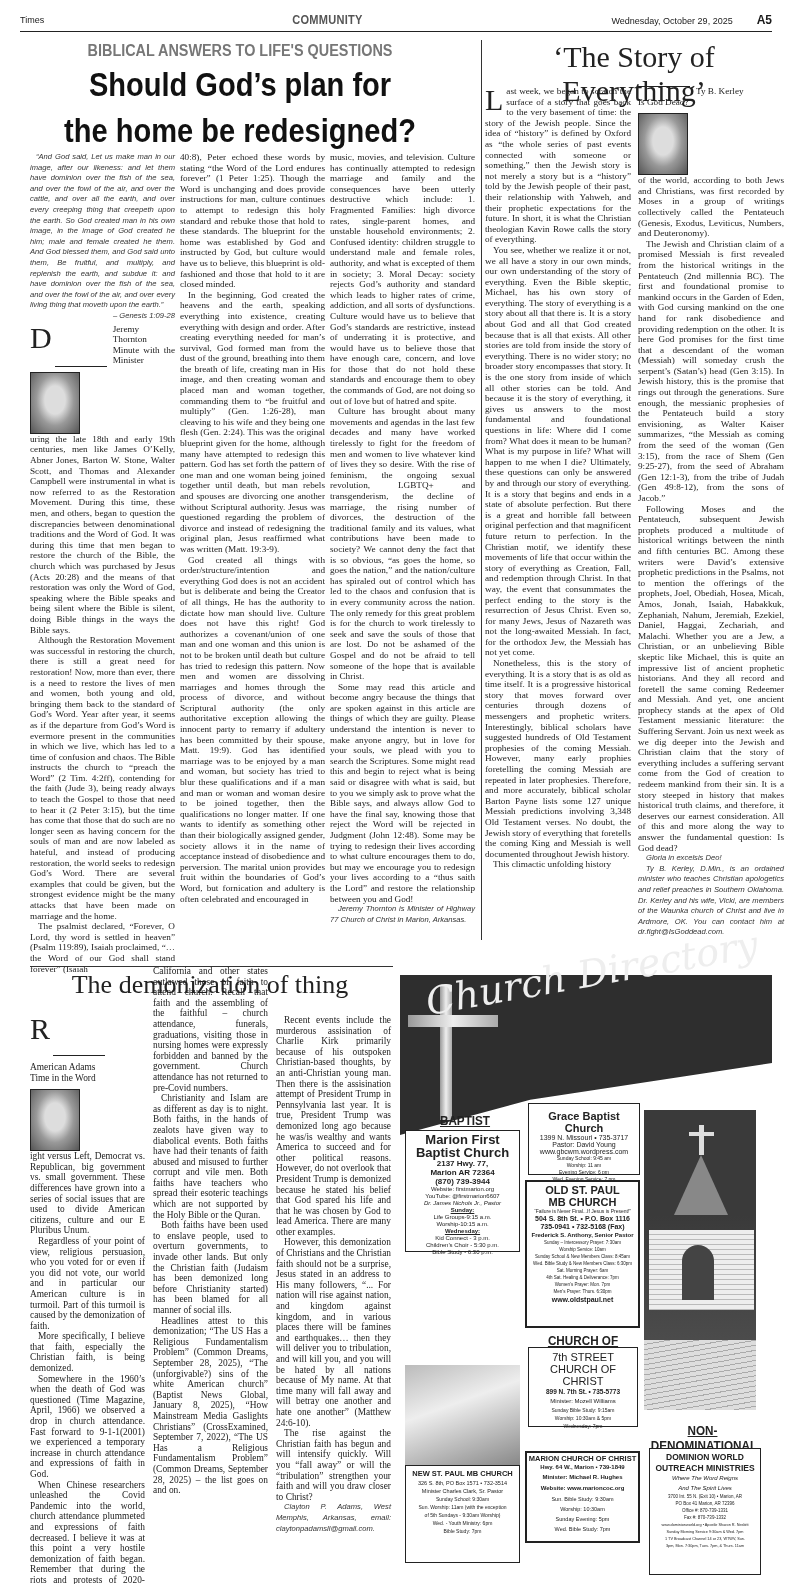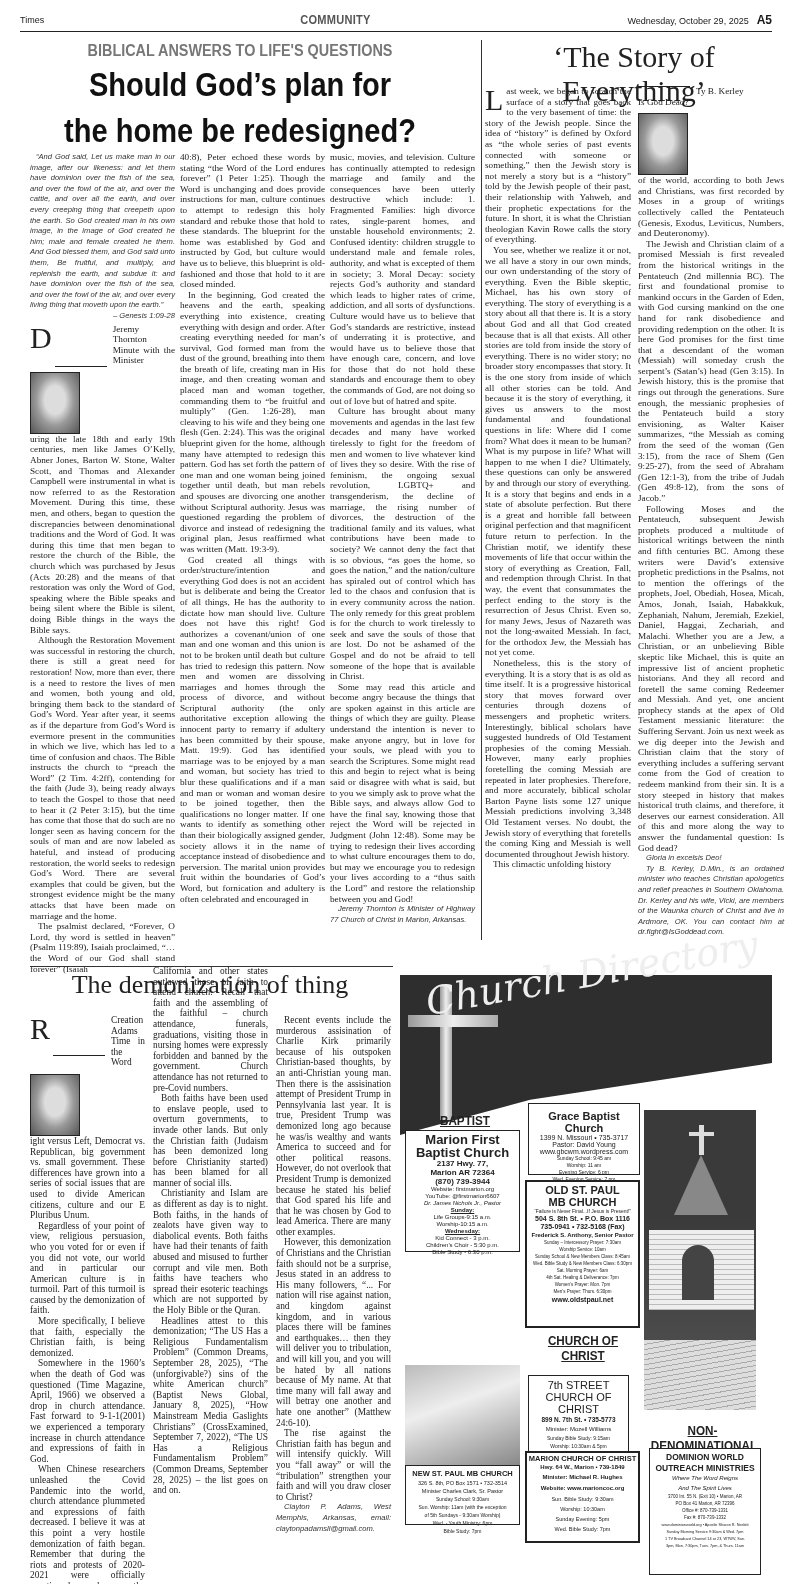--- a/index.html
+++ b/index.html
@@ -1,20 +1,20 @@
 <!DOCTYPE html>
 <html><head>
 <meta charset="utf-8">
 <style>
 *{box-sizing:border-box;margin:0;padding:0}
 body{width:792px;height:1584px;background:#fff;color:#1a1a1a;font-family:"Liberation Serif",serif;overflow:hidden;position:relative}
 .hdr{position:absolute;left:20px;right:20px;top:8px;height:24px;border-bottom:1.5px solid #222;display:flex;align-items:center;justify-content:space-between;font-family:"Liberation Sans",sans-serif}
 .hdr .l{font-size:9px;font-stretch:condensed}
 .hdr .c{font-size:13px;font-weight:bold;color:#555;letter-spacing:.3px;transform:scaleX(.85)}
-.hdr .r{font-size:9px;display:flex;gap:8px;align-items:baseline}
+.hdr .r{font-size:9px;display:flex;gap:24px;align-items:baseline}
 .hdr .r b{font-size:12px}
 .kicker{position:absolute;left:20px;width:440px;top:42px;text-align:center;font-family:"Liberation Sans",sans-serif;font-weight:bold;color:#777;font-size:16px;transform:scaleX(.9)}
 .hl{position:absolute;left:20px;width:440px;top:62px;text-align:center;font-family:"Liberation Sans",sans-serif;font-weight:bold;font-size:33px;line-height:46px;color:#111;transform:scaleX(.88)}
 .col{position:absolute;font-size:9.2px;line-height:10.6px;text-align:justify;hyphens:auto;color:#222}
 .col p{text-indent:8px}
 .col p.ni{text-indent:0}
 .ital{font-family:"Liberation Sans",sans-serif;font-style:italic;font-size:7.6px;line-height:10.6px;color:#333}
 .drop{float:left;font-size:30px;line-height:24px;margin:2px 3px 0 0;font-family:"Liberation Serif",serif}
 .by{float:left;width:52px;margin:4px 6px 2px 0;border-top:1px solid #222;padding-top:4px;font-family:"Liberation Sans",sans-serif}
 .photo{width:50px;height:62px;border:1px solid #222;margin-top:6px;background:radial-gradient(ellipse at 50% 45%,#ddd 0 30%,#999 55%,#555 100%)}
@@ -92,30 +92,30 @@
   <p class="ital">Ty B. Kerley, D.Min., is an ordained minister who teaches Christian apologetics and relief preaches in Southern Oklahoma. Dr. Kerley and his wife, Vicki, are members of the Waunka church of Christ and live in Ardmore, OK. You can contact him at dr.fight@IsGoddead.com.</p>
 </div>
 
 <div class="hr" style="left:30px;top:966px;width:363px"></div>
 
 <div class="title3">The demonization of thing</div>
 <div class="col" style="left:30px;top:1015px;width:115px;font-size:9.4px;line-height:10.6px">
   <p class="ni">
       <span class="drop">R</span>
       <span class="by" style="margin-top:40px"></span>
-    </p><div class="n">Creation Adams</div><div class="s">Time in the Word</div><div class="photo"></div><span>ight versus Left, Democrat vs. Republican, big government vs. small government. These differences have grown into a series of social issues that are used to divide American citizens, culture and our E Pluribus Unum.</span><p></p>
+    </p><div class="n">American Adams</div><div class="s">Time in the Word</div><div class="photo"></div><span>ight versus Left, Democrat vs. Republican, big government vs. small government. These differences have grown into a series of social issues that are used to divide American citizens, culture and our E Pluribus Unum.</span><p></p>
   <p>Regardless of your point of view, religious persuasion, who you voted for or even if you did not vote, our world and in particular our American culture is in turmoil. Part of this turmoil is caused by the demonization of faith.</p>
   <p>More specifically, I believe that faith, especially the Christian faith, is being demonized.</p>
   <p>Somewhere in the 1960’s when the death of God was questioned (Time Magazine, April, 1966) we observed a drop in church attendance. Fast forward to 9-1-1(2001) we experienced a temporary increase in church attendance and expressions of faith in God.</p>
   <p>When Chinese researchers unleashed the Covid Pandemic into the world, church attendance plummeted and expressions of faith decreased. I believe it was at this point a very hostile demonization of faith began. Remember that during the riots and protests of 2020-2021 were officially sanctioned by the government.</p>
 </div>
 <div class="col" style="left:153px;top:966px;width:115px;font-size:9.4px;line-height:10.6px">
   <p class="ni">California and other states outlawed those of faith to attend church. Recall that faith and the assembling of the faithful – church attendance, funerals, graduations, visiting those in nursing homes were expressly forbidden and banned by the government. Church attendance has not returned to pre-Covid numbers.</p>
+  <p>Christianity and Islam are as different as day is to night. Both faiths, in the hands of zealots have given way to diabolical events. Both faiths have had their tenants of faith abused and misused to further corrupt and vile men. Both faiths have teachers who spread their esoteric teachings which are not supported by the Holy Bible or the Quran.</p>
   <p>Both faiths have been used to enslave people, used to overturn governments, to invade other lands. But only the Christian faith (Judaism has been demonized long before Christianity started) has been blamed for all manner of social ills.</p>
-  <p>Christianity and Islam are as different as day is to night. Both faiths, in the hands of zealots have given way to diabolical events. Both faiths have had their tenants of faith abused and misused to further corrupt and vile men. Both faiths have teachers who spread their esoteric teachings which are not supported by the Holy Bible or the Quran.</p>
   <p>Headlines attest to this demonization; “The US Has a Religious Fundamentalism Problem” (Common Dreams, September 28, 2025), “The (unforgivable?) sins of the white American church” (Baptist News Global, January 8, 2025), “How Mainstream Media Gaslights Christians” (CrossExamined, September 7, 2022), “The US Has a Religious Fundamentalism Problem” (Common Dreams, September 28, 2025) – the list goes on and on.</p>
 </div>
 <div class="col" style="left:276px;top:1015px;width:115px;font-size:9.4px;line-height:10.6px">
   <p>Recent events include the murderous assisination of Charlie Kirk primarily because of his outspoken Christian-based thoughts, by an anti-Christian young man. Then there is the assisination attempt of President Trump in Pennsylvania last year. It is true, President Trump was demonized long ago because he was/is wealthy and wants America to succeed and for other political reasons. However, do not overlook that President Trump is demonized because he stated his belief that God spared his life and that he was chosen by God to lead America. There are many other examples.</p>
   <p>However, this demonization of Christians and the Christian faith should not be a surprise, Jesus stated in an address to His many followers, “... For nation will rise against nation, and kingdom against kingdom, and in various places there will be famines and earthquakes… then they will deliver you to tribulation, and will kill you, and you will be hated by all nations because of My name. At that time many will fall away and will betray one another and hate one another” (Matthew 24:6-10).</p>
   <p>The rise against the Christian faith has begun and will intensify quickly. Will you “fall away” or will the “tribulation” strengthen your faith and will you draw closer to Christ?</p>
   <p class="ital">Clayton P. Adams, West Memphis, Arkansas, email: claytonpadamsll@gmail.com.</p>
 </div>
 
 <div class="cd">
@@ -177,21 +177,21 @@
     <div style="font-size:4.5px;line-height:7px">Wed. Bible Study &amp; New Members Class: 6:30pm</div>
     <div style="font-size:4.5px;line-height:7px">Sat. Morning Prayer: 6am</div>
     <div style="font-size:4.5px;line-height:7px">4th Sat. Healing &amp; Deliverance: 7pm</div>
     <div style="font-size:4.5px;line-height:7px">Women’s Prayer: Mon. 7pm</div>
     <div style="font-size:4.5px;line-height:7px">Men’s Prayer: Thurs. 6:30pm</div>
     <div class="bn" style="font-size:7px;line-height:9px">www.oldstpaul.net</div>
   </div>
 
   <div class="sec" style="left:128px;top:358px;width:110px">CHURCH OF CHRIST</div>
 
-  <div class="box" style="left:128px;top:400px;width:101px;height:80px;padding-top:3px">
+  <div class="box" style="left:128px;top:372px;width:110px;height:80px;padding-top:3px">
     <div style="font-size:11px;line-height:12px">7th STREET</div>
     <div style="font-size:11px;line-height:12px">CHURCH OF CHRIST</div>
     <div class="bn" style="font-size:6.5px;line-height:10px">899 N. 7th St. • 735-5773</div>
     <div style="font-size:6px;line-height:9px">Minister: Mozell Williams</div>
     <div style="font-size:5px;line-height:8px">Sunday Bible Study: 9:15am</div>
     <div style="font-size:5px;line-height:8px">Worship: 10:30am &amp; 5pm</div>
     <div style="font-size:5px;line-height:8px">Wednesday: 7pm</div>
   </div>
 
   <div class="sec" style="left:245px;top:448px;width:115px">NON-DENOMINATIONAL</div>
@@ -200,21 +200,21 @@
     <div class="bn" style="font-size:7.5px;line-height:9px">MARION CHURCH OF CHRIST</div>
     <div class="bn" style="font-size:6px;line-height:8px">Hwy. 64 W., Marion • 739-1849</div>
     <div class="bn" style="font-size:6px;line-height:12px">Minister: Michael R. Hughes</div>
     <div class="bn" style="font-size:6px;line-height:11px">Website: www.marioncoc.org</div>
     <div style="font-size:5.5px;line-height:10px">Sun. Bible Study: 9:30am</div>
     <div style="font-size:5.5px;line-height:10px">Worship: 10:30am</div>
     <div style="font-size:5.5px;line-height:10px">Sunday Evening: 5pm</div>
     <div style="font-size:5.5px;line-height:10px">Wed. Bible Study: 7pm</div>
   </div>
 
-  <div class="box" style="left:5px;top:490px;width:115px;height:60px;padding-top:3px">
+  <div class="box" style="left:5px;top:490px;width:115px;height:98px;padding-top:3px">
     <div class="bn" style="font-size:7.5px;line-height:10px">NEW ST. PAUL MB CHURCH</div>
     <div style="font-size:5.5px;line-height:8px">326 S. 8th, PO Box 1571 • 732-3514</div>
     <div style="font-size:5.5px;line-height:8px">Minister Charles Clark, Sr. Pastor</div>
     <div style="font-size:5px;line-height:8px">Sunday School: 9:30am</div>
     <div style="font-size:5px;line-height:8px">Sun. Worship: 11am (with the exception</div>
     <div style="font-size:5px;line-height:8px">of 5th Sundays - 9:30am Worship)</div>
     <div style="font-size:5px;line-height:8px">Wed. - Youth Ministry: 6pm</div>
     <div style="font-size:5px;line-height:8px">Bible Study: 7pm</div>
   </div>
 

